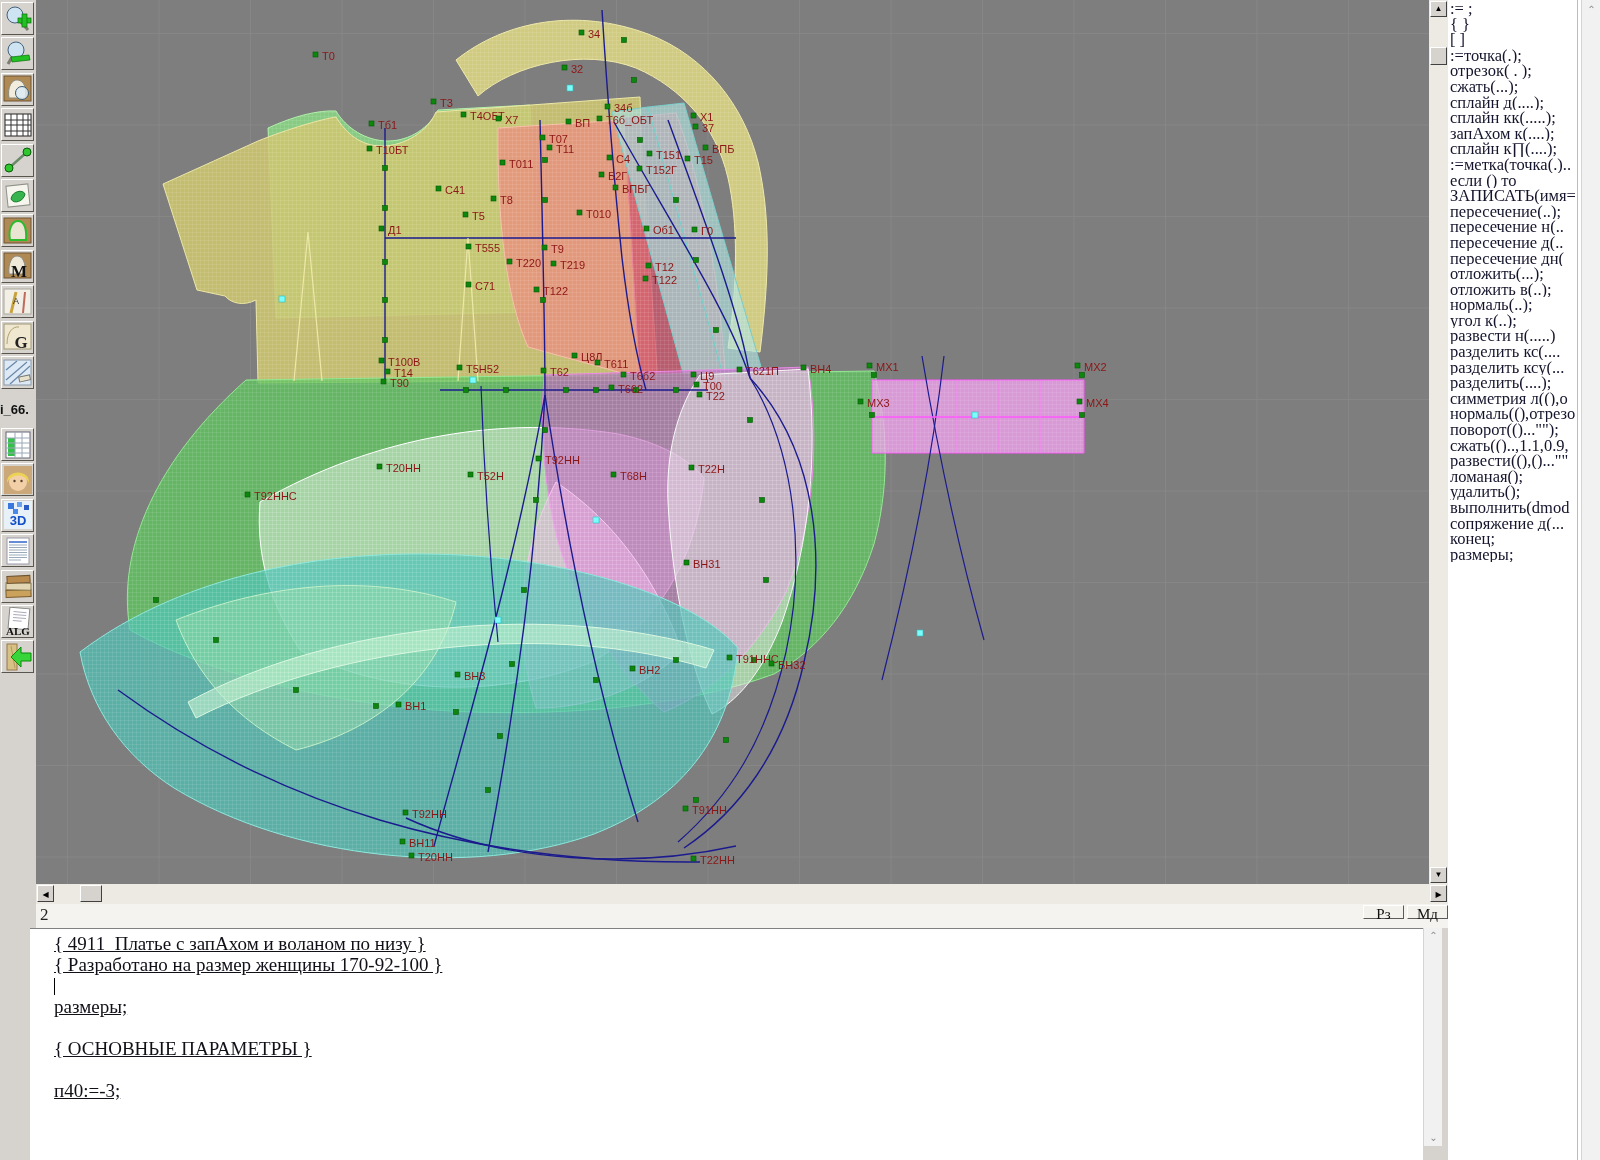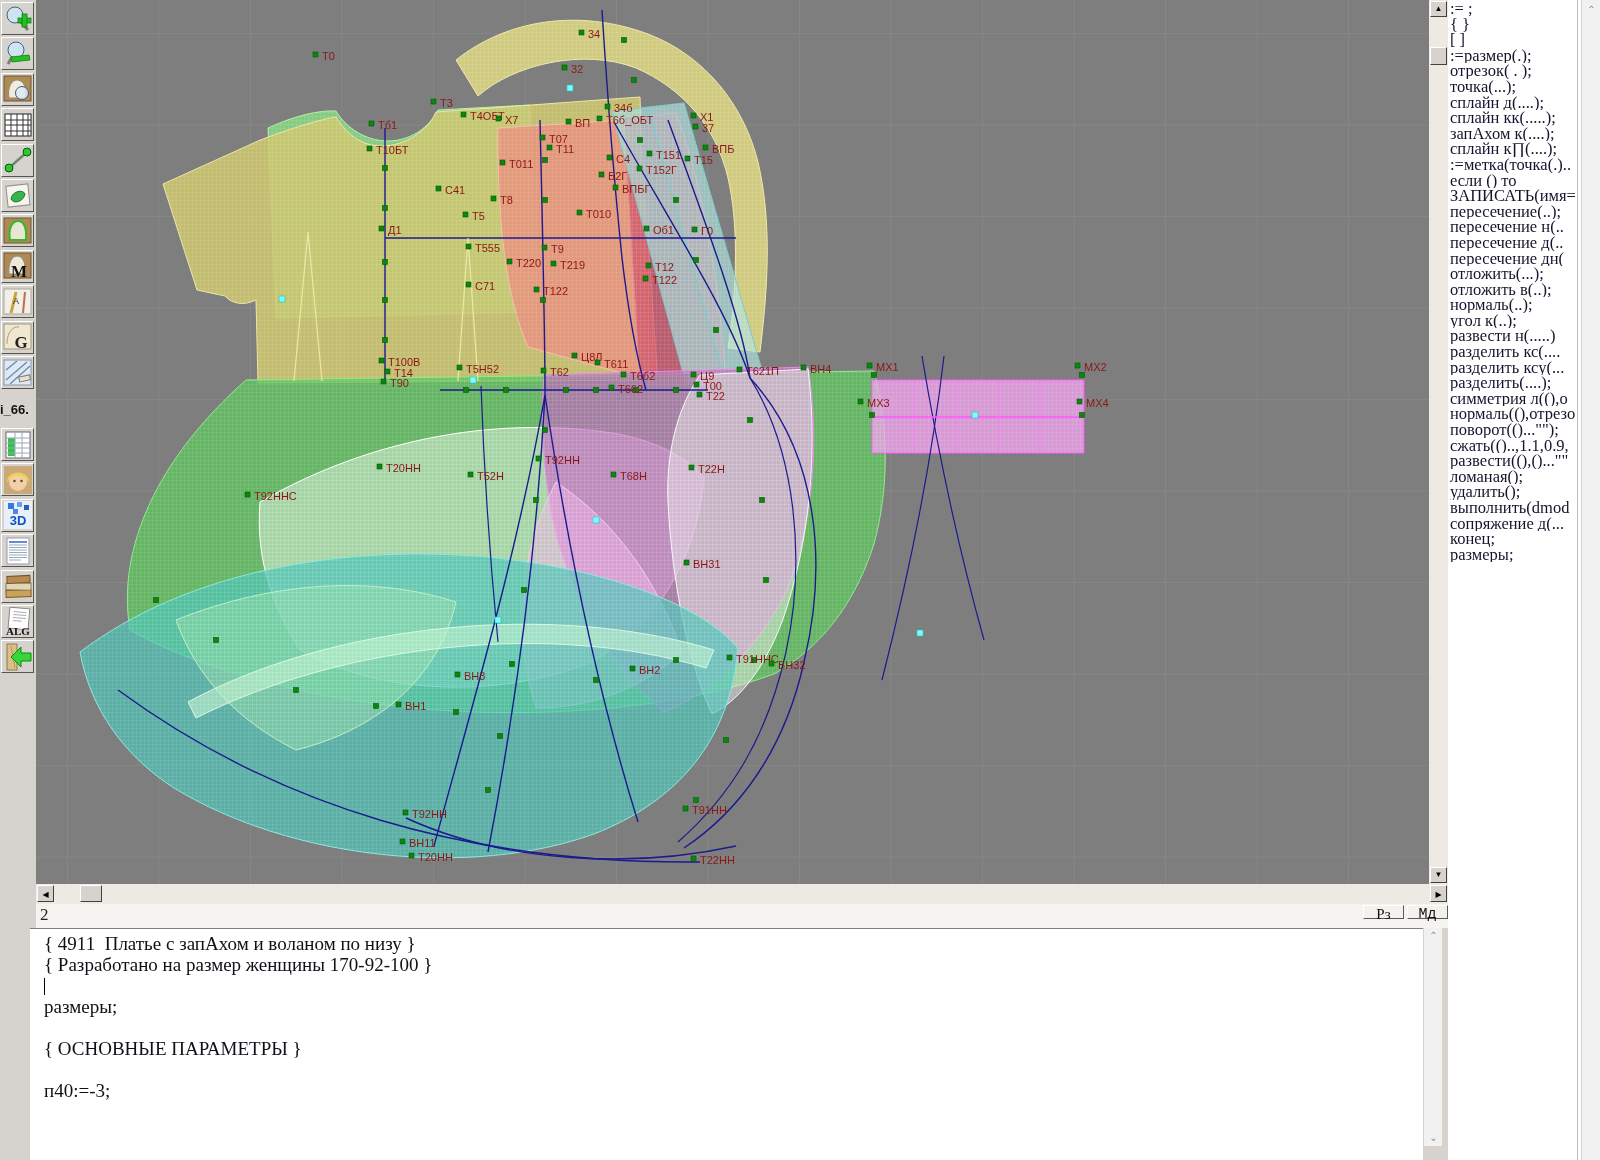--- a/index.html
+++ b/index.html
@@ -32,21 +32,21 @@
   
   #statusrow{position:absolute;left:36px;top:904px;width:1412px;height:24px;background:#f4f3ef;}
   #line-num{position:absolute;left:4px;top:1px;font:17px "Liberation Serif",serif;color:#222;}
   .mini-btn{position:absolute;top:1px;width:41px;height:14px;background:#f2f1ec;
     border:1px solid #5a5a5a;border-top-color:#fff;border-left-color:#fff;box-sizing:border-box;
     font:15px "Liberation Serif",serif;color:#111;text-align:center;line-height:17px;cursor:pointer;}
   
   #editor{position:absolute;left:30px;top:928px;width:1393px;height:232px;background:#fff;
     border-top:1px solid #808080;cursor:text;}
   .ed-line{height:21px;line-height:21px;font:19px "Liberation Serif",serif;color:#101018;
-    white-space:pre;padding-left:14px;}
+    white-space:pre;padding-left:24px;text-decoration:underline;}
   .cursor{display:inline-block;width:1px;height:17px;background:#000;vertical-align:-3px;}
   
   #rightpanel{position:absolute;left:1448px;top:0;width:152px;height:1160px;background:#fff;}
   #cmdlist{position:absolute;left:2px;top:1px;width:128px;}
   .cmd-item{font:16.5px "Liberation Serif",serif;line-height:15.6px;color:#14142c;
     white-space:nowrap;overflow:hidden;width:128px;cursor:pointer;}
   #panel-divider{position:absolute;left:1577px;top:0;width:1px;height:1160px;background:#bcbcbc;}
 </style>
 </head>
 <body>
@@ -419,21 +419,21 @@
 
   <div class="sb" style="left:36px;top:884px;width:1412px;height:20px;">
     <div class="sb-btn" style="left:1px;top:1px;width:17px;height:17px;line-height:17px;">◀</div>
     <div class="sb-thumb" style="left:44px;top:1px;width:22px;height:17px;"></div>
     <div class="sb-btn" style="left:1394px;top:1px;width:17px;height:17px;line-height:17px;">▶</div>
   </div>
 
   <div id="statusrow">
     <span id="line-num">2</span>
     <div class="mini-btn" style="left:1327px;">Рз</div>
-    <div class="mini-btn" style="left:1371px;font-family:Liberation Mono, monospace;">Мд</div>
+    <div class="mini-btn" style="left:1371px;">Мд</div>
   </div>
 
   <div id="editor">
       <div style="height: 4px;"></div>
       <div class="ed-line">{ 4911  Платье с запАхом и воланом по низу }</div>
       <div class="ed-line">{ Разработано на размер женщины 170-92-100 }</div>
       <div class="ed-line"><span class="cursor"></span></div>
       <div class="ed-line">размеры;</div>
       <div class="ed-line"></div>
       <div class="ed-line">{ ОСНОВНЫЕ ПАРАМЕТРЫ }</div>
@@ -444,23 +444,23 @@
   <div class="fsb" style="left:1423px;top:928px;width:19px;height:218px;">
     <div class="fsb-btn" style="top:0;">⌃</div>
     <div class="fsb-btn" style="top:202px;">⌄</div>
   </div>
 
   <div id="rightpanel">
     <div id="cmdlist">
         <div class="cmd-item">:= ;</div>
         <div class="cmd-item">{  }</div>
         <div class="cmd-item">[  ]</div>
-        <div class="cmd-item">:=размер(.);</div>
+        <div class="cmd-item">:=точка(.);</div>
         <div class="cmd-item">отрезок( . );</div>
-        <div class="cmd-item">точка(...);</div>
+        <div class="cmd-item">сжать(...);</div>
         <div class="cmd-item">сплайн  д(....);</div>
         <div class="cmd-item">сплайн  кк(.....);</div>
         <div class="cmd-item">запАхом  к(....);</div>
         <div class="cmd-item">сплайн  к∏(....);</div>
         <div class="cmd-item">:=метка(точка(.)..</div>
         <div class="cmd-item">если () то</div>
         <div class="cmd-item">ЗАПИСАТЬ(имя=</div>
         <div class="cmd-item">пересечение(..);</div>
         <div class="cmd-item">пересечение  н(..</div>
         <div class="cmd-item">пересечение  д(..</div>

